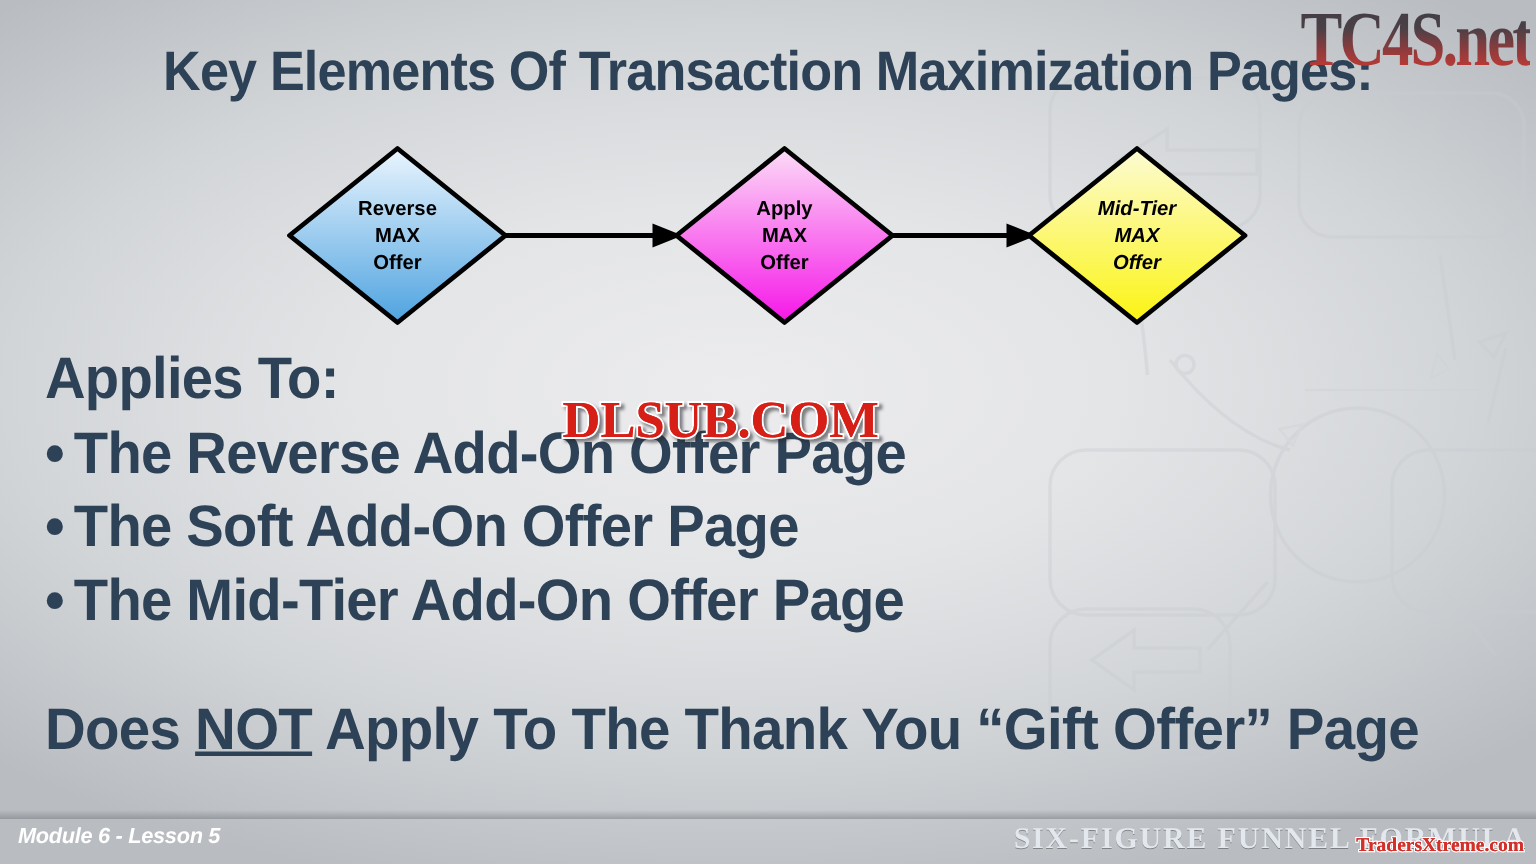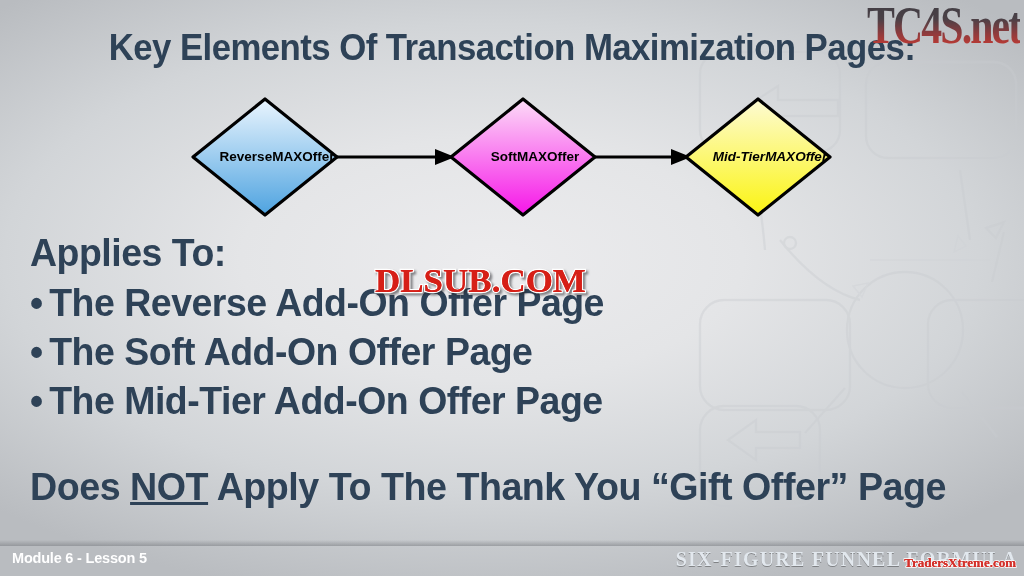--- a/index.html
+++ b/index.html
@@ -73,24 +73,24 @@
     height: 122px;
   }
   .diamond-wrap svg {
     position: absolute;
     left: 0; top: 0;
     width: 150px; height: 122px;
     overflow: visible;
   }
   .diamond-label {
     position: absolute;
-    left: 12px; top: 0;
+    left: 0; top: 0;
     width: 150px; height: 122px;
     display: flex;
-    flex-direction: row;
+    flex-direction: column;
     align-items: center;
     justify-content: center;
     font-size: 13.5px;
     font-weight: bold;
     color: #000;
     line-height: 1.33;
     text-align: center;
     pointer-events: none;
   }
   .arrow-svg {
@@ -185,20 +185,21 @@
   }
   #footer-left {
     position: absolute;
     left: 12px;
     top: 4px;
     color: #ffffff;
     font-size: 14.5px;
     font-weight: bold;
     letter-spacing: -0.2px;
     white-space: nowrap;
+    font-style: italic;
   }
   #footer-brand {
     position: absolute;
     right: 6px;
     top: 2px;
     font-family: "Liberation Serif", serif;
     font-size: 20px;
     font-weight: bold;
     letter-spacing: 1.2px;
     color: #e6ecf2;
@@ -301,21 +302,21 @@
       <svg viewBox="0 0 150 122">
         <defs>
           <linearGradient id="gradPink" x1="0" y1="0" x2="0" y2="1">
             <stop offset="0%" stop-color="#fcdcf7"></stop>
             <stop offset="100%" stop-color="#f616e8"></stop>
           </linearGradient>
         </defs>
         <polygon points="75,3 147,61 75,119 3,61" fill="url(#gradPink)" stroke="#000" stroke-width="3.2" stroke-linejoin="round"></polygon>
       </svg>
       <div class="diamond-label">
-        <span>Soft</span>
+        <span>Apply</span>
         <span>MAX</span>
         <span>Offer</span>
       </div>
     </div>
 
     <svg class="arrow-svg" style="left:595px; width:96px;" viewBox="0 0 96 18">
       <line x1="0" y1="9" x2="78" y2="9" stroke="#000" stroke-width="3.2"></line>
       <polygon points="76,1 96,9 76,17" fill="#000"></polygon>
     </svg>
 

